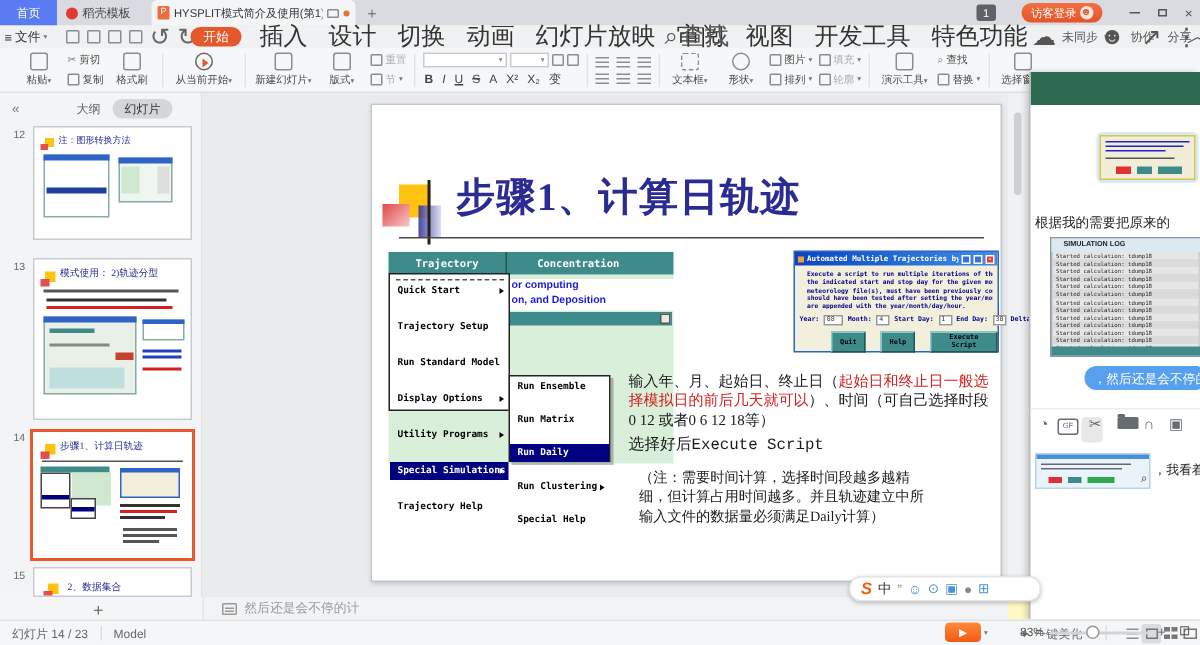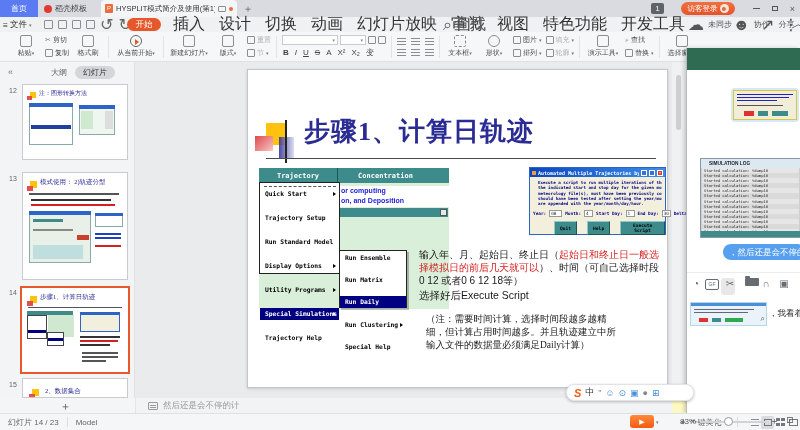--- a/index.html
+++ b/index.html
@@ -106,24 +106,24 @@
   .dlg-text { left:8px; top:12px; width:124px; color:#00008B; font-weight:bold; font-size:4.2px; line-height:5.3px; font-family:"DejaVu Sans Mono",monospace; }
   .dlg-text div { position:static !important; white-space:nowrap; overflow:hidden; }
   .dlg-fields { left:3px; top:42px; width:130px; display:flex; align-items:center; gap:3px; }
   .dlg-fields * { position:static !important; }
   .dlg-lab { color:#00008B; font-weight:bold; font-size:4.4px; font-family:"DejaVu Sans Mono",monospace; white-space:nowrap; }
   .dlg-in { background:#fff; border:1px solid #999; font-size:4.4px; font-family:"DejaVu Sans Mono",monospace; height:7px; line-height:6px; padding:0 1px; min-width:9px; }
   .dlg-btns { left:24px; top:53px; display:flex; gap:10px; }
   .dlg-btns button { position:static !important; background:#3E8B8B; color:#000; border:1px solid; border-color:#8FC8C8 #1F5555 #1F5555 #8FC8C8; font-size:4.6px; font-weight:bold; font-family:"DejaVu Sans Mono",monospace; padding:1px 5px; }
 
   
-  .s-body { left:171px; top:178px; width:244px; font-family:Liberation Sans, sans-serif; font-size:10px; line-height:13px; color:#1A1A1A; }
+  .s-body { left:171px; top:178px; width:244px; font-family:Liberation Serif, serif; font-size:10px; line-height:13px; color:#1A1A1A; }
   .s-body span { position:static !important; }
   .redtx { color:#D42020; }
-  .s-line2 { left:171px; top:219px; font-family:Liberation Sans, sans-serif; font-size:10.5px; color:#1A1A1A; }
+  .s-line2 { left:171px; top:219px; font-family:Liberation Mono, monospace; font-size:10.5px; color:#1A1A1A; }
   .s-note { left:178px; top:243px; width:196px; font-family:"Liberation Serif","DejaVu Serif",serif; font-size:9.5px; line-height:13px; color:#1A1A1A; }
 
   
   .chat { left:686px; top:48px; width:114px; height:365px; background:#fff; border-left:1px solid #B8BABE; box-shadow:-2px 0 4px rgba(0,0,0,.18); overflow:hidden; }
   .chat * { position:absolute; }
   .chat-head { left:0; top:0; width:114px; height:22px; background:#2F6B52; }
   .cb1 { left:44px; top:40px; width:68px; height:34px; background:#D6E9F8; border-radius:4px; padding:2px; }
   .cb1-shot { left:2px; top:2px; width:64px; height:30px; background:#F1EDD8; border:1px solid #D8C840; }
   .bl { background:#2222CC; height:1px; }
   .ct1 { left:3px; top:94px; width:111px; font-size:9px; color:#222; white-space:nowrap; overflow:hidden; }
@@ -218,22 +218,22 @@
   </div>
   <div class="abs flex mb-start">开始</div>
   <div class="abs flex mb-items">
     <span class="mb-it">插入</span>
     <span class="mb-it">设计</span>
     <span class="mb-it">切换</span>
     <span class="mb-it">动画</span>
     <span class="mb-it">幻灯片放映</span>
     <span class="mb-it">审阅</span>
     <span class="mb-it">视图</span>
+    <span class="mb-it">开发工具</span>
     <span class="mb-it">特色功能</span>
-    <span class="mb-it">开发工具</span>
   </div>
   <div class="abs flex mb-search">
     <span>⌕</span>
     <span>查找</span>
   </div>
   <div class="abs flex mb-right" style="left:688px">
     <span>☁</span>
     <span style="font-size:8px">未同步</span>
     <span class="caret">▾</span>
   </div>
@@ -556,20 +556,21 @@
       <div class="cb1-shot">
         <span class="bl" style="left:3px;top:3px;width:56px"></span>
         <span class="bl" style="left:3px;top:6px;width:52px"></span>
         <span class="bl" style="left:3px;top:9px;width:40px"></span>
         <span style="left:3px;top:14px;width:46px;height:1px;background:#555;position:absolute"></span>
         <span style="left:10px;top:20px;width:10px;height:5px;background:#E03030;position:absolute"></span>
         <span style="left:24px;top:20px;width:10px;height:5px;background:#3E8B8B;position:absolute"></span>
         <span style="left:38px;top:20px;width:16px;height:5px;background:#3E8B8B;position:absolute"></span>
       </div>
     </div>
+    <div class="ct1">根据我的需要把原来的</div>
     <div class="log">
       <span class="log-pen">✎</span>
       <div class="log-head">SIMULATION LOG</div>
       <div class="log-rows">
         <div>Started calculation:  tdump18</div>
           <div>Started calculation:  tdump18</div>
         <div>Started calculation:  tdump18</div>
           <div>Started calculation:  tdump18</div>
         <div>Started calculation:  tdump18</div>
           <div>Started calculation:  tdump18</div>

